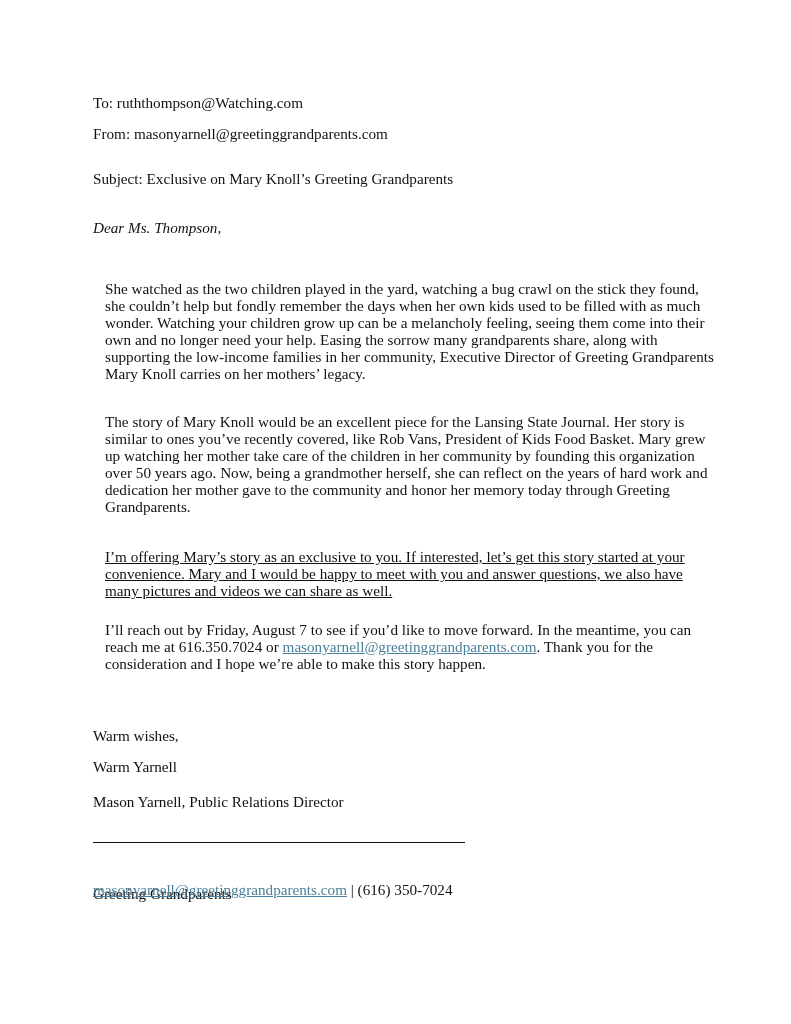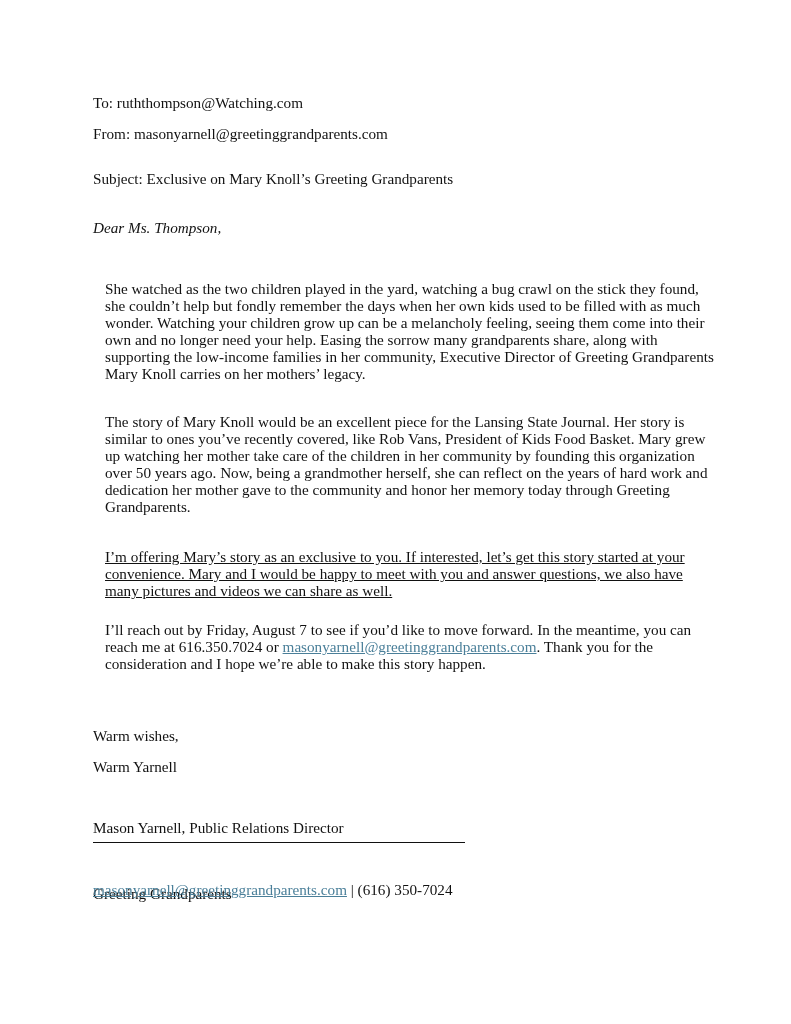--- a/index.html
+++ b/index.html
@@ -42,20 +42,20 @@
 
   <div class="para" style="top:548px;text-decoration:underline;">I’m offering Mary’s story as an exclusive to you. If interested, let’s get this story started at your convenience. Mary and I would be happy to meet with you and answer questions, we also have many pictures and videos we can share as well.</div>
 
   <div class="para" style="top:621px;">
     <span>I’ll reach out by Friday, August 7 to see if you’d like to move forward. In the meantime, you can reach me at 616.350.7024 or </span><a class="link" href="#">masonyarnell@greetinggrandparents.com</a><span>. Thank you for the consideration and I hope we’re able to make this story happen.</span>
   </div>
 
   <div class="line" style="top:710px;margin-top:16px;">Warm wishes,</div>
   <div class="line" style="top:757px;">Warm Yarnell</div>
 
-  <div class="line" style="top:818px;">Mason Yarnell, Public Relations Director</div>
+  <div class="line" style="top:792px;">Mason Yarnell, Public Relations Director</div>
   <div class="rule" style="top:842px;"></div>
   <div class="line" style="top:876px;margin-top:8px;">Greeting Grandparents</div>
   <div class="line" style="top:880px;">
     <a class="link" href="#">masonyarnell@greetinggrandparents.com</a><span style="white-space:pre;"> | </span><span>(616) 350-7024</span>
   </div>
 
 </div>
 
 </body></html>

